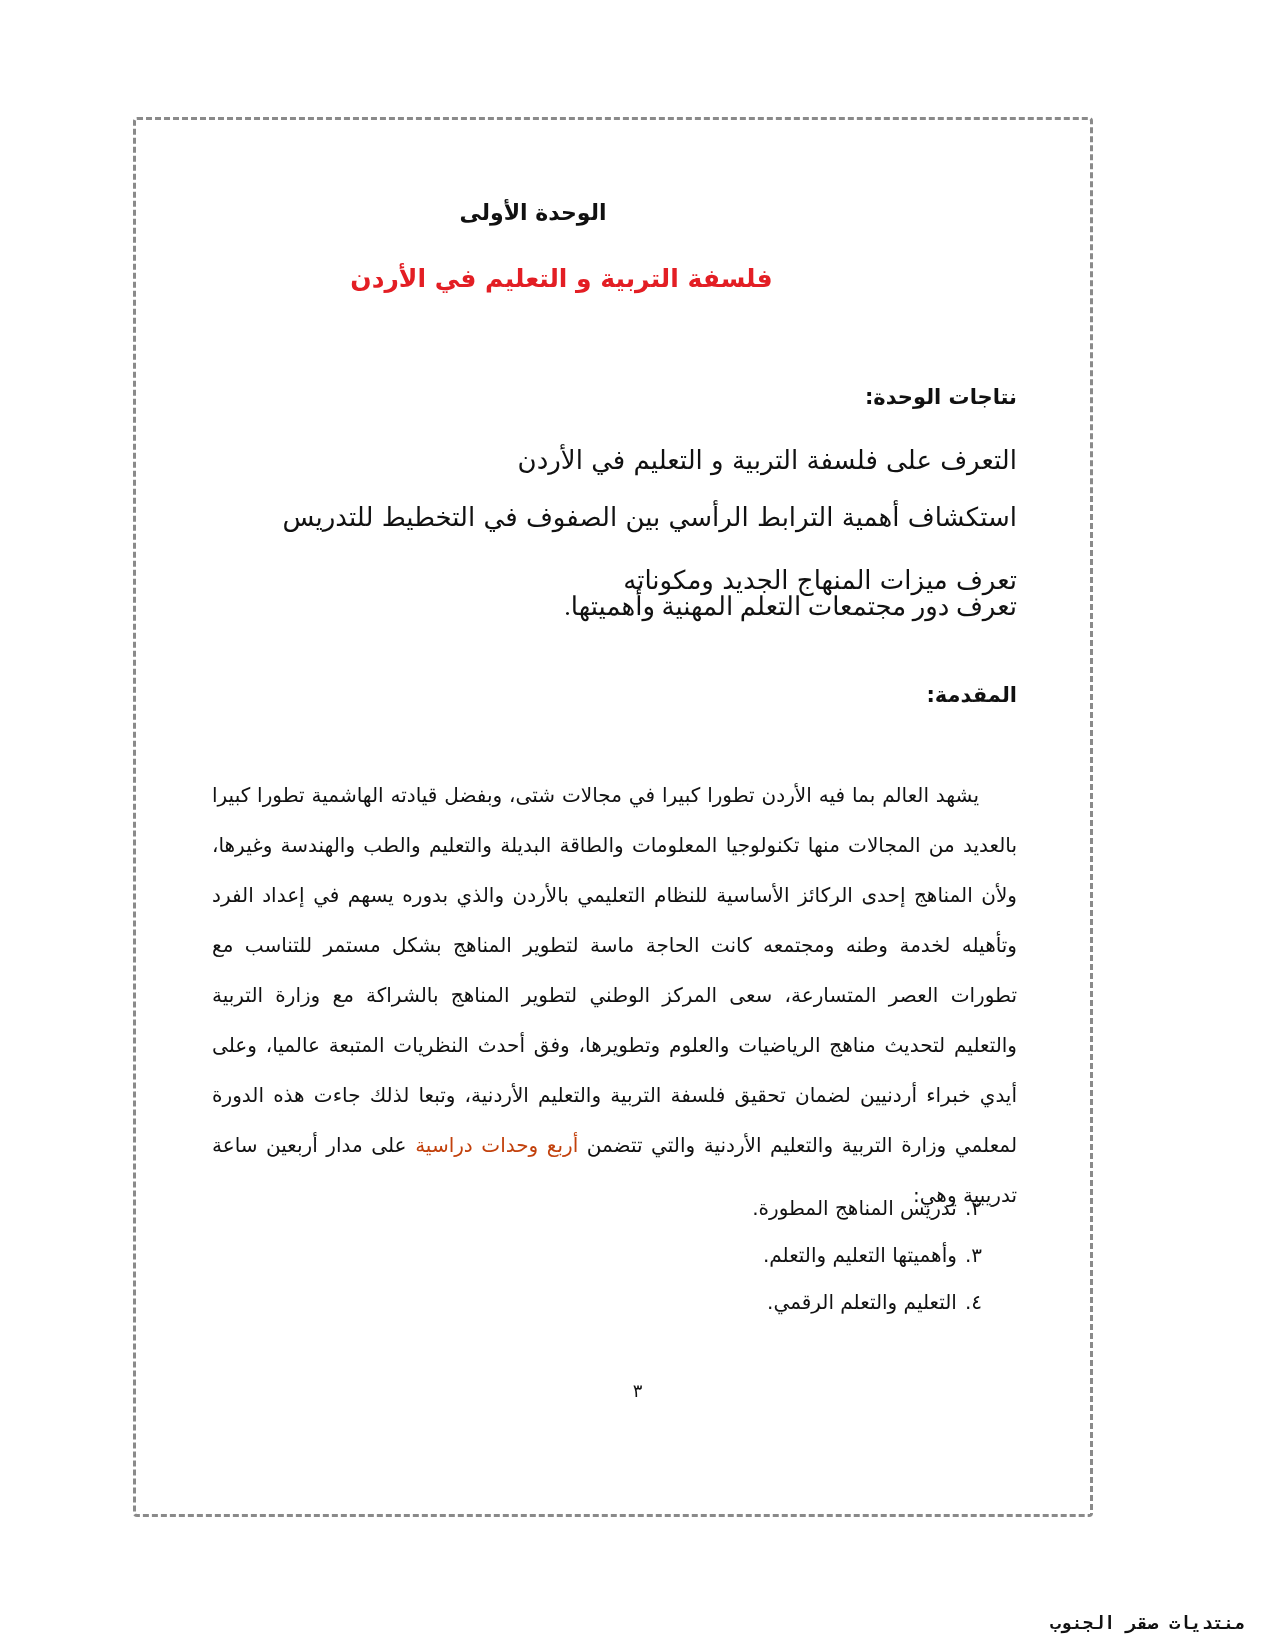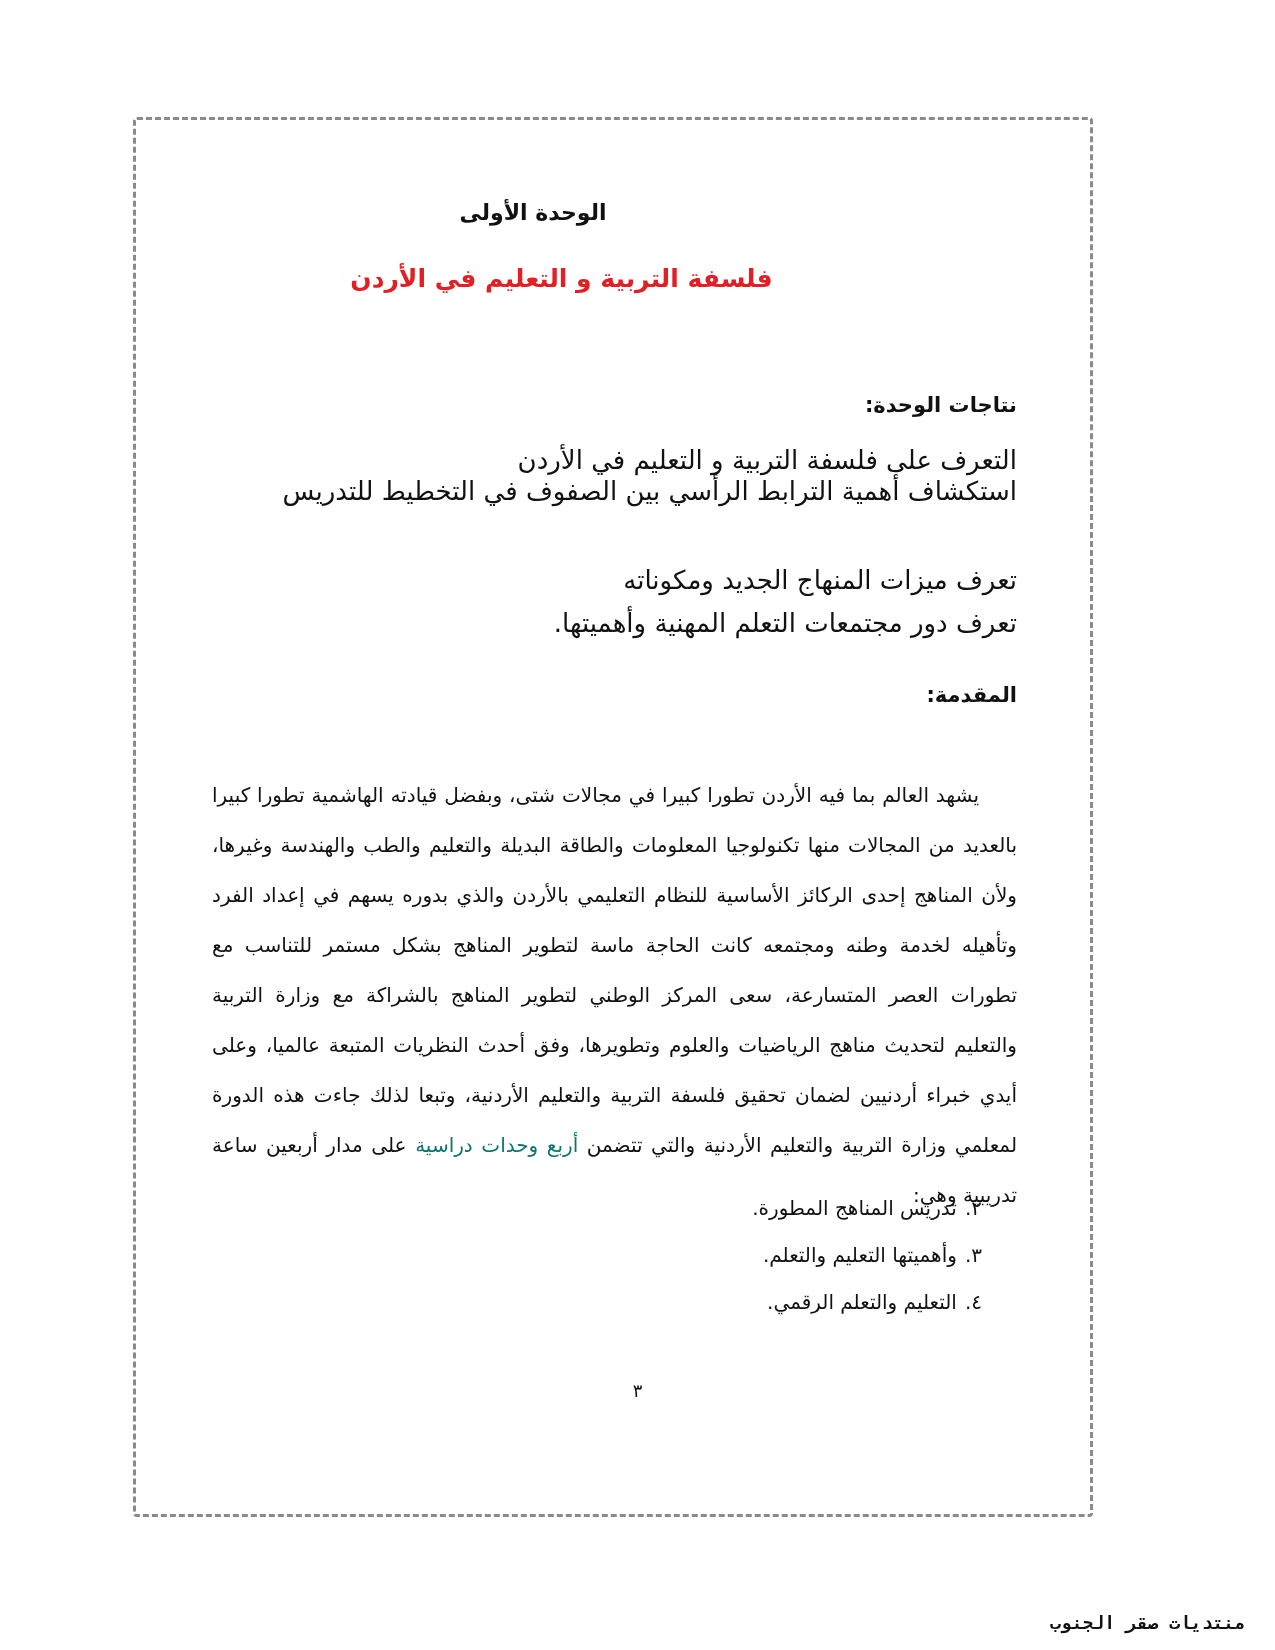--- a/index.html
+++ b/index.html
@@ -9,41 +9,41 @@
       border: 3px dashed #8a8a8a; box-sizing: border-box; border-radius: 4px; }
     .unit-title { position: absolute; top: 200px; left: 0; width: 1066px; text-align: center;
       font-weight: bold; font-size: 22px; direction: rtl; }
     .unit-subtitle { position: absolute; top: 264px; left: 0; width: 1123px; text-align: center;
       font-weight: bold; font-size: 25px; color: #e31e24; direction: rtl; }
     .h { position: absolute; right: 258px; font-weight: bold; font-size: 21px; direction: rtl; }
     .outcome { position: absolute; right: 258px; font-size: 26px; direction: rtl; }
     .para { position: absolute; right: 258px; top: 770px; width: 805px; direction: rtl;
       text-align: justify; text-align-last: right; font-size: 20px; line-height: 50px; }
     .para .indent { display: inline-block; width: 38px; }
-    .red { color: #0f766e; }
+    .red { color: #c2410c; }
     .list { position: absolute; right: 293px; top: 1185px; direction: rtl; font-size: 20px; line-height: 47px; }
     .list-item { display: block; }
     .num { margin-left: 8px; }
     .page-number { position: absolute; top: 1380px; left: 0; width: 1275px; text-align: center; font-size: 18px; }
     .watermark { position: absolute; right: 30px; top: 1612px; font-size: 18px; font-weight: bold;
       direction: rtl; font-family: Liberation Mono, monospace; }
   </style>
 </head>
 <body>
 
 <div class="frame"></div>
 
 <div class="unit-title">الوحدة الأولى</div>
 <div class="unit-subtitle">فلسفة التربية و التعليم في الأردن</div>
 
-<div class="h" style="top:393px;">نتاجات الوحدة:</div>
+<div class="h" style="top:385px;">نتاجات الوحدة:</div>
 <div class="outcome" style="top:445px;">التعرف  على فلسفة التربية و التعليم في الأردن</div>
-<div class="outcome" style="top:476px;">استكشاف أهمية الترابط الرأسي بين الصفوف في التخطيط للتدريس</div>
+<div class="outcome" style="top:502px;">استكشاف أهمية الترابط الرأسي بين الصفوف في التخطيط للتدريس</div>
 <div class="outcome" style="top:565px;">تعرف ميزات المنهاج الجديد ومكوناته</div>
-<div class="outcome" style="top:608px;">تعرف دور مجتمعات التعلم المهنية وأهميتها.</div>
+<div class="outcome" style="top:591px;font-family:Liberation Serif, serif;">تعرف دور مجتمعات التعلم المهنية وأهميتها.</div>
 
 <div class="h" style="top:683px;text-align:right;">المقدمة:</div>
 
 <div class="para"><span class="indent"></span><span>يشهد العالم بما فيه الأردن تطورا كبيرا في مجالات شتى، وبفضل قيادته الهاشمية تطورا كبيرا بالعديد من المجالات منها تكنولوجيا المعلومات والطاقة البديلة والتعليم والطب والهندسة وغيرها، ولأن المناهج إحدى الركائز الأساسية للنظام التعليمي بالأردن والذي بدوره يسهم في إعداد الفرد وتأهيله لخدمة وطنه ومجتمعه كانت الحاجة ماسة لتطوير المناهج بشكل مستمر للتناسب مع تطورات العصر المتسارعة، سعى المركز الوطني لتطوير المناهج بالشراكة مع وزارة التربية والتعليم لتحديث مناهج الرياضيات والعلوم وتطويرها، وفق أحدث النظريات المتبعة عالميا، وعلى أيدي خبراء أردنيين لضمان تحقيق فلسفة التربية والتعليم الأردنية، وتبعا لذلك جاءت هذه الدورة لمعلمي وزارة التربية والتعليم الأردنية والتي تتضمن </span><span class="red">أربع وحدات دراسية</span><span> على مدار أربعين ساعة تدريبية وهي:</span></div>
 
 <div class="list">
   <span class="list-item"><span class="num">٢.</span><span>تدريس المناهج المطورة.</span></span>
   <span class="list-item"><span class="num">٣.</span><span>وأهميتها التعليم والتعلم.</span></span>
   <span class="list-item"><span class="num">٤.</span><span>التعليم والتعلم الرقمي.</span></span>
 </div>

